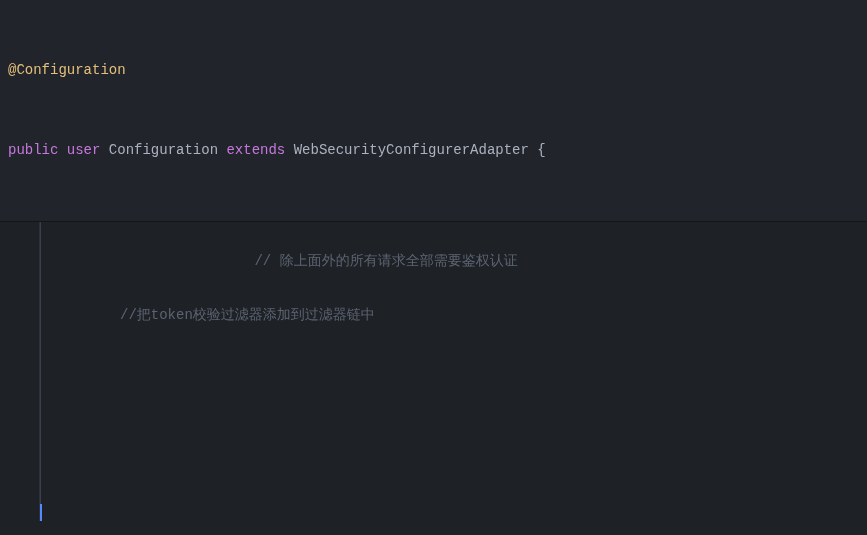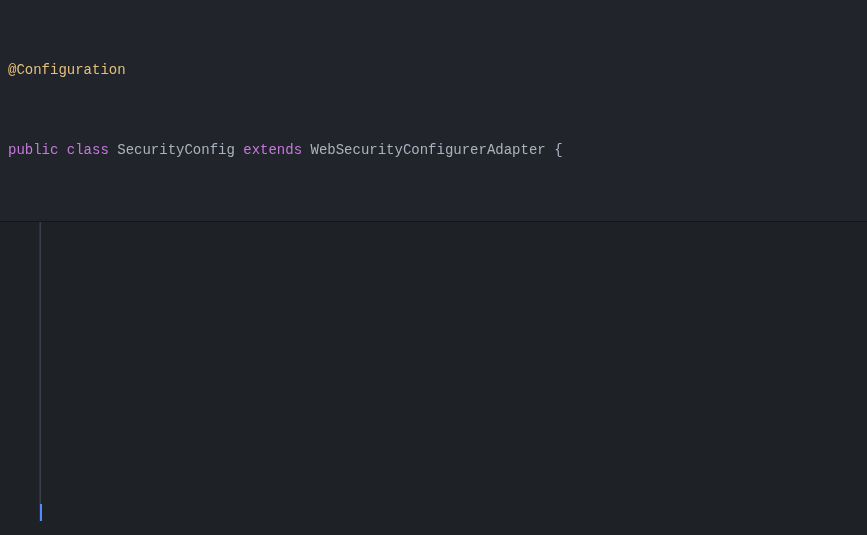--- a/index.html
+++ b/index.html
@@ -91,29 +91,31 @@
     overflow: hidden;
   }
 </style>
 </head>
 <body>
 
 <div class="editor">
 
   <div class="sticky-header">
     <div><span class="k-annotation">@Configuration</span></div>
-    <div><span class="k-keyword">public </span><span class="k-keyword">class </span><span class="k-default">SecurityConfig </span><span class="k-keyword">extends </span><span class="k-default">WebSecurityConfigurerAdapter </span><span class="k-default">{</span></div>
+    <div><span class="k-keyword">public </span><span class="k-keyword">user </span><span class="k-default">Configuration </span><span class="k-keyword">extends </span><span class="k-default">WebSecurityConfigurerAdapter </span><span class="k-default">{</span></div>
   </div>
 
   <div class="code-area">
     <div class="gutter"></div>
     <div class="fold-gutter">
       <div class="fold-line" style="left:0"></div>
     </div>
     <div class="code-body">
+<div class="code-line"><span class="k-comment">                // 除上面外的所有请求全部需要鉴权认证</span></div>
+<div class="code-line"><span class="k-comment">//把token校验过滤器添加到过滤器链中</span></div>
 
 
 
 
 
 
 
 
 
 

